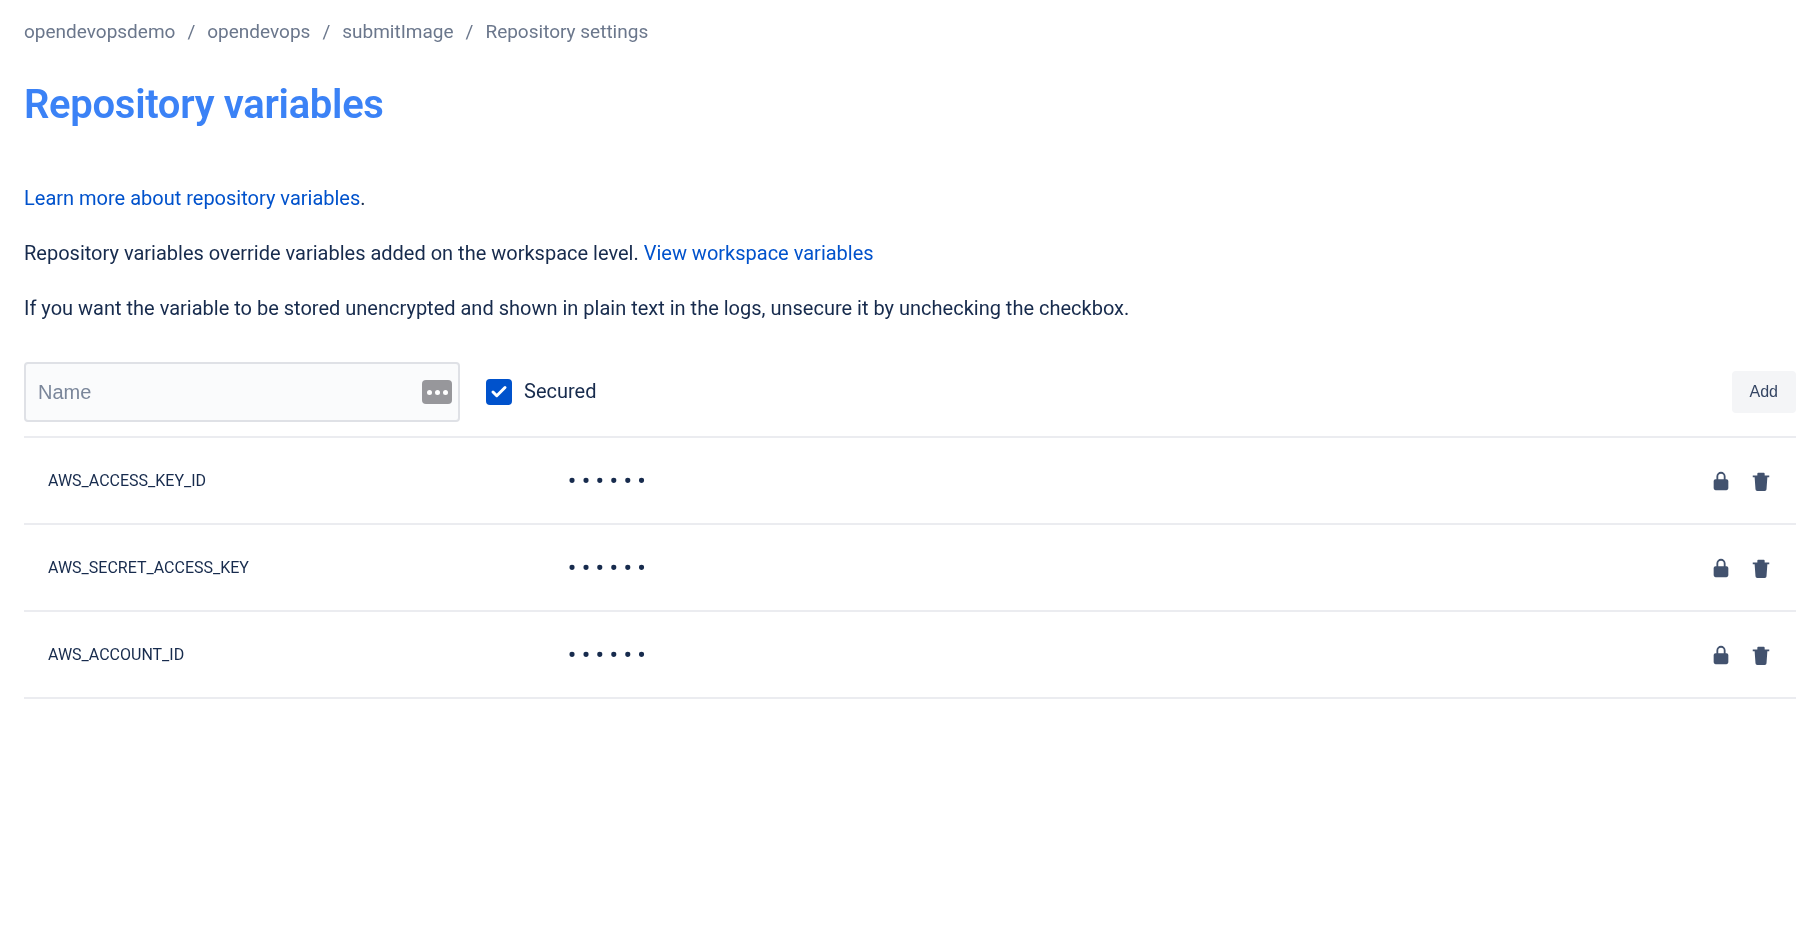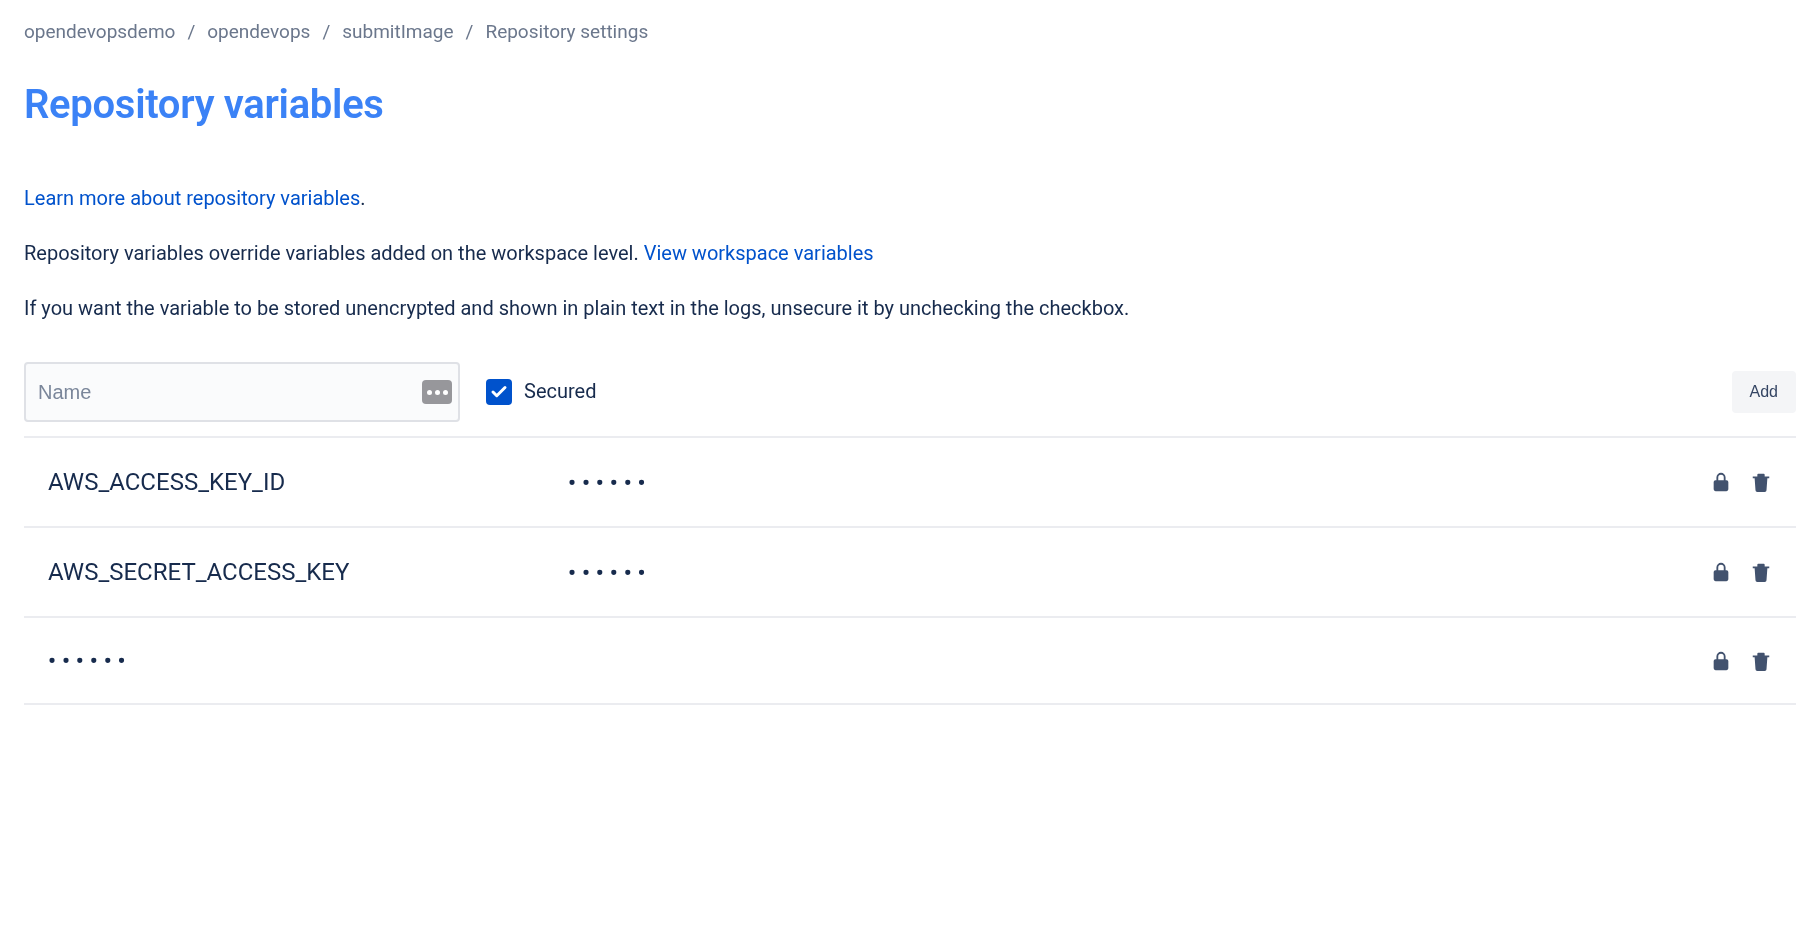--- a/index.html
+++ b/index.html
@@ -94,21 +94,21 @@
   }
   .divider { border: none; border-top: 2px solid #EBECF0; }
   .var-row {
     display: flex;
     align-items: center;
     padding: 30px 24px;
     border-bottom: 2px solid #EBECF0;
   }
   .var-name {
     width: 520px;
-    font-size: 24px;
+    font-size: 16px;
     color: #172B4D;
   }
   .var-value {
     flex: 1;
     font-size: 22px;
     letter-spacing: 6px;
     color: #172B4D;
     font-weight: 700;
   }
   .var-actions {
@@ -197,20 +197,21 @@
       </span>
       <span class="icon delete-icon">
         <svg viewBox="0 0 24 24" fill="currentColor">
             <path d="M5 7h14l-1 14a2 2 0 0 1-2 2H8a2 2 0 0 1-2-2L5 7zm4-4h6a1 1 0 0 1 1 1v2H8V4a1 1 0 0 1 1-1zM3 6h18v2H3V6z"></path>
           </svg>
       </span>
     </div>
   </div>
 
   <div class="var-row">
+    <div class="var-name">AWS_ACCOUNT_ID</div>
     <div class="var-value">••••••</div>
     <div class="var-actions">
       <span class="icon">
         <svg viewBox="0 0 24 24" fill="currentColor">
             <path d="M12 2a5 5 0 0 0-5 5v3H6a2 2 0 0 0-2 2v8a2 2 0 0 0 2 2h12a2 2 0 0 0 2-2v-8a2 2 0 0 0-2-2h-1V7a5 5 0 0 0-5-5zm-3 5a3 3 0 0 1 6 0v3H9V7z"></path>
           </svg>
       </span>
       <span class="icon delete-icon">
         <svg viewBox="0 0 24 24" fill="currentColor">
             <path d="M5 7h14l-1 14a2 2 0 0 1-2 2H8a2 2 0 0 1-2-2L5 7zm4-4h6a1 1 0 0 1 1 1v2H8V4a1 1 0 0 1 1-1zM3 6h18v2H3V6z"></path>

